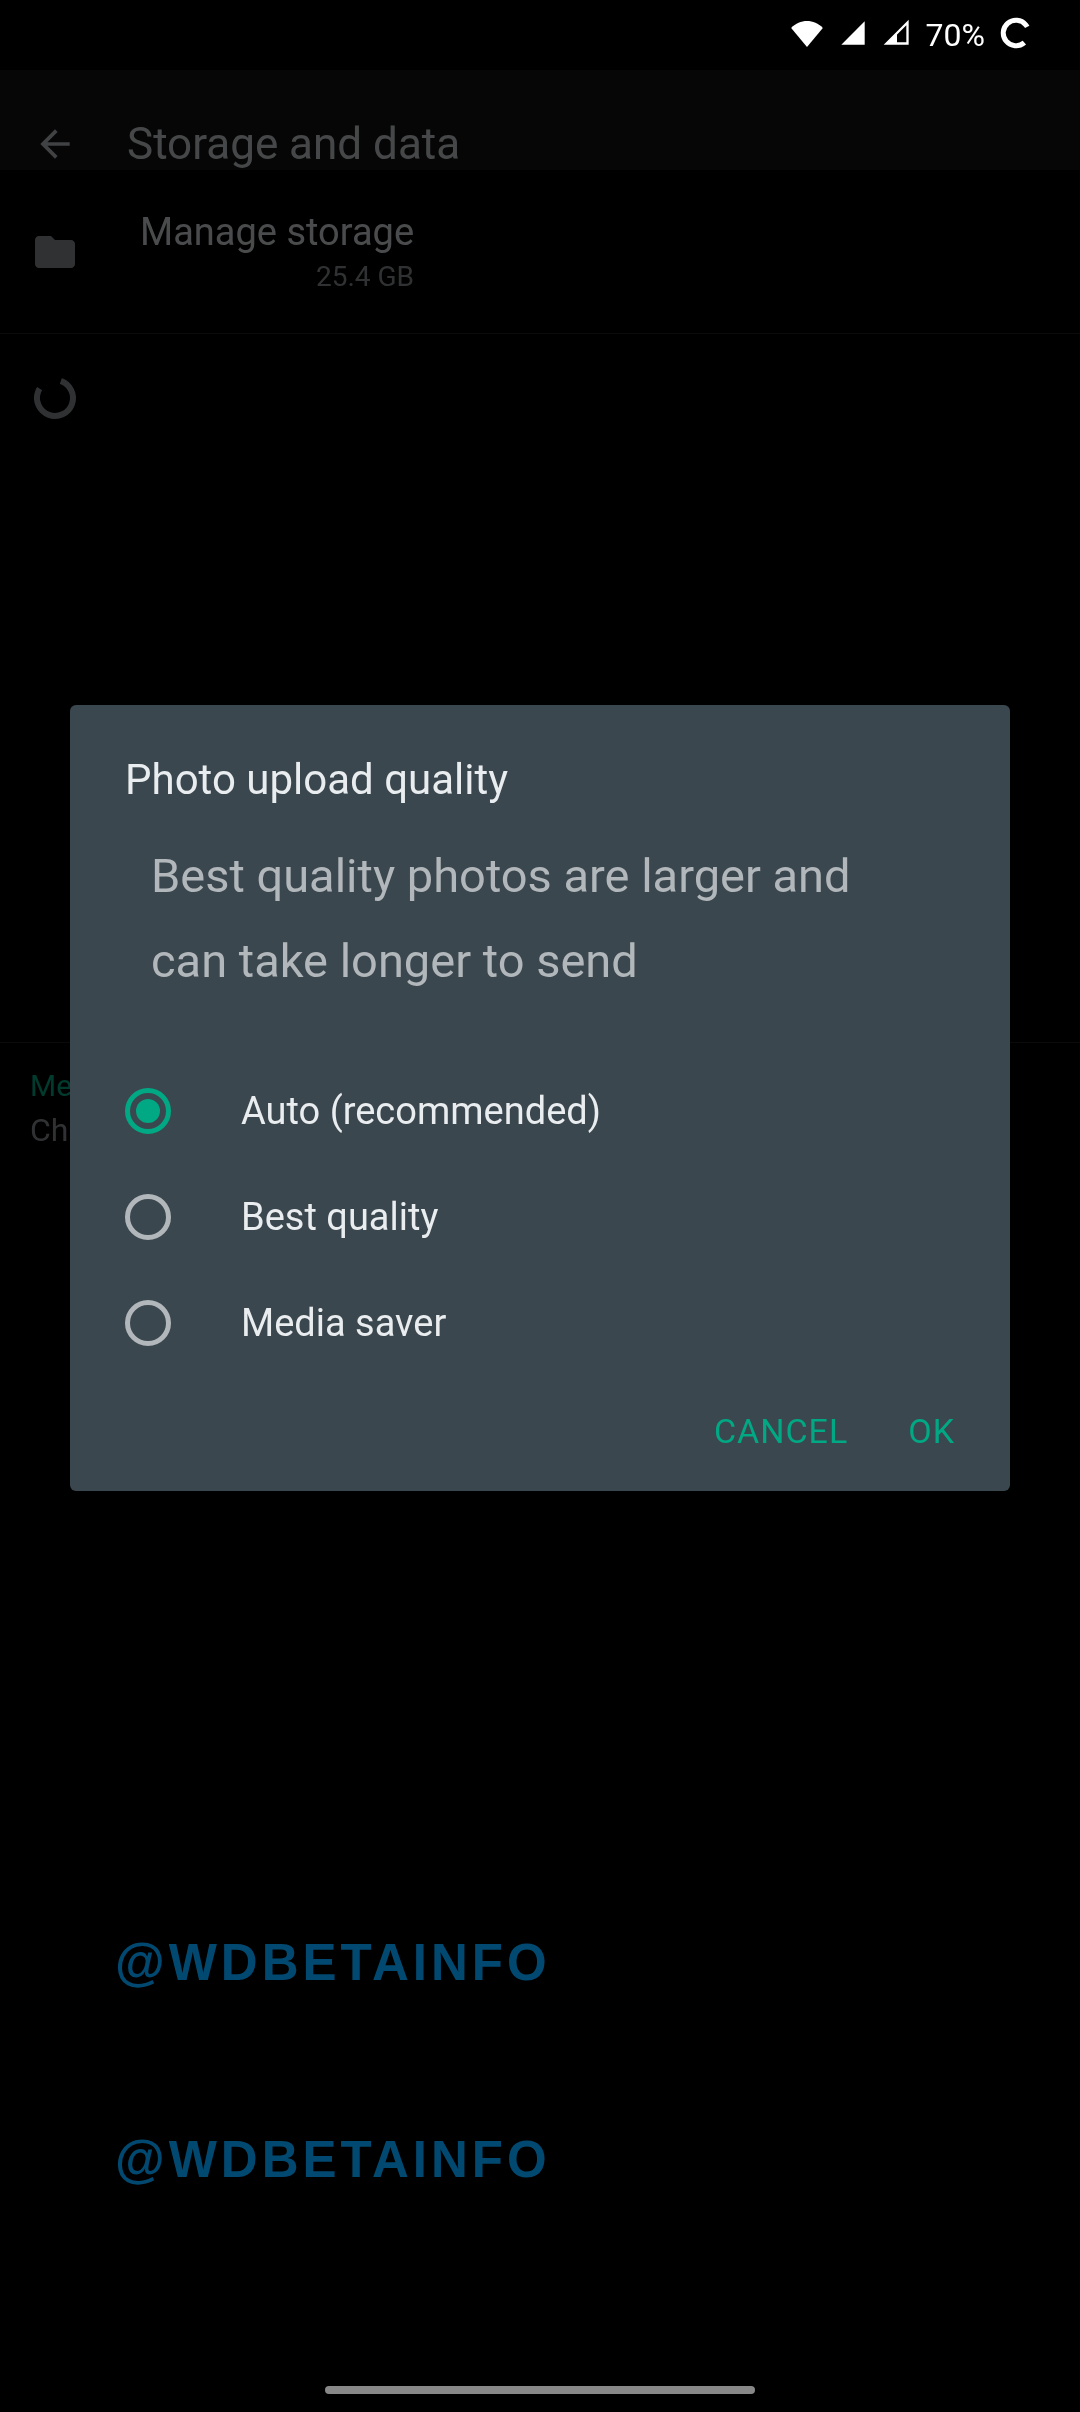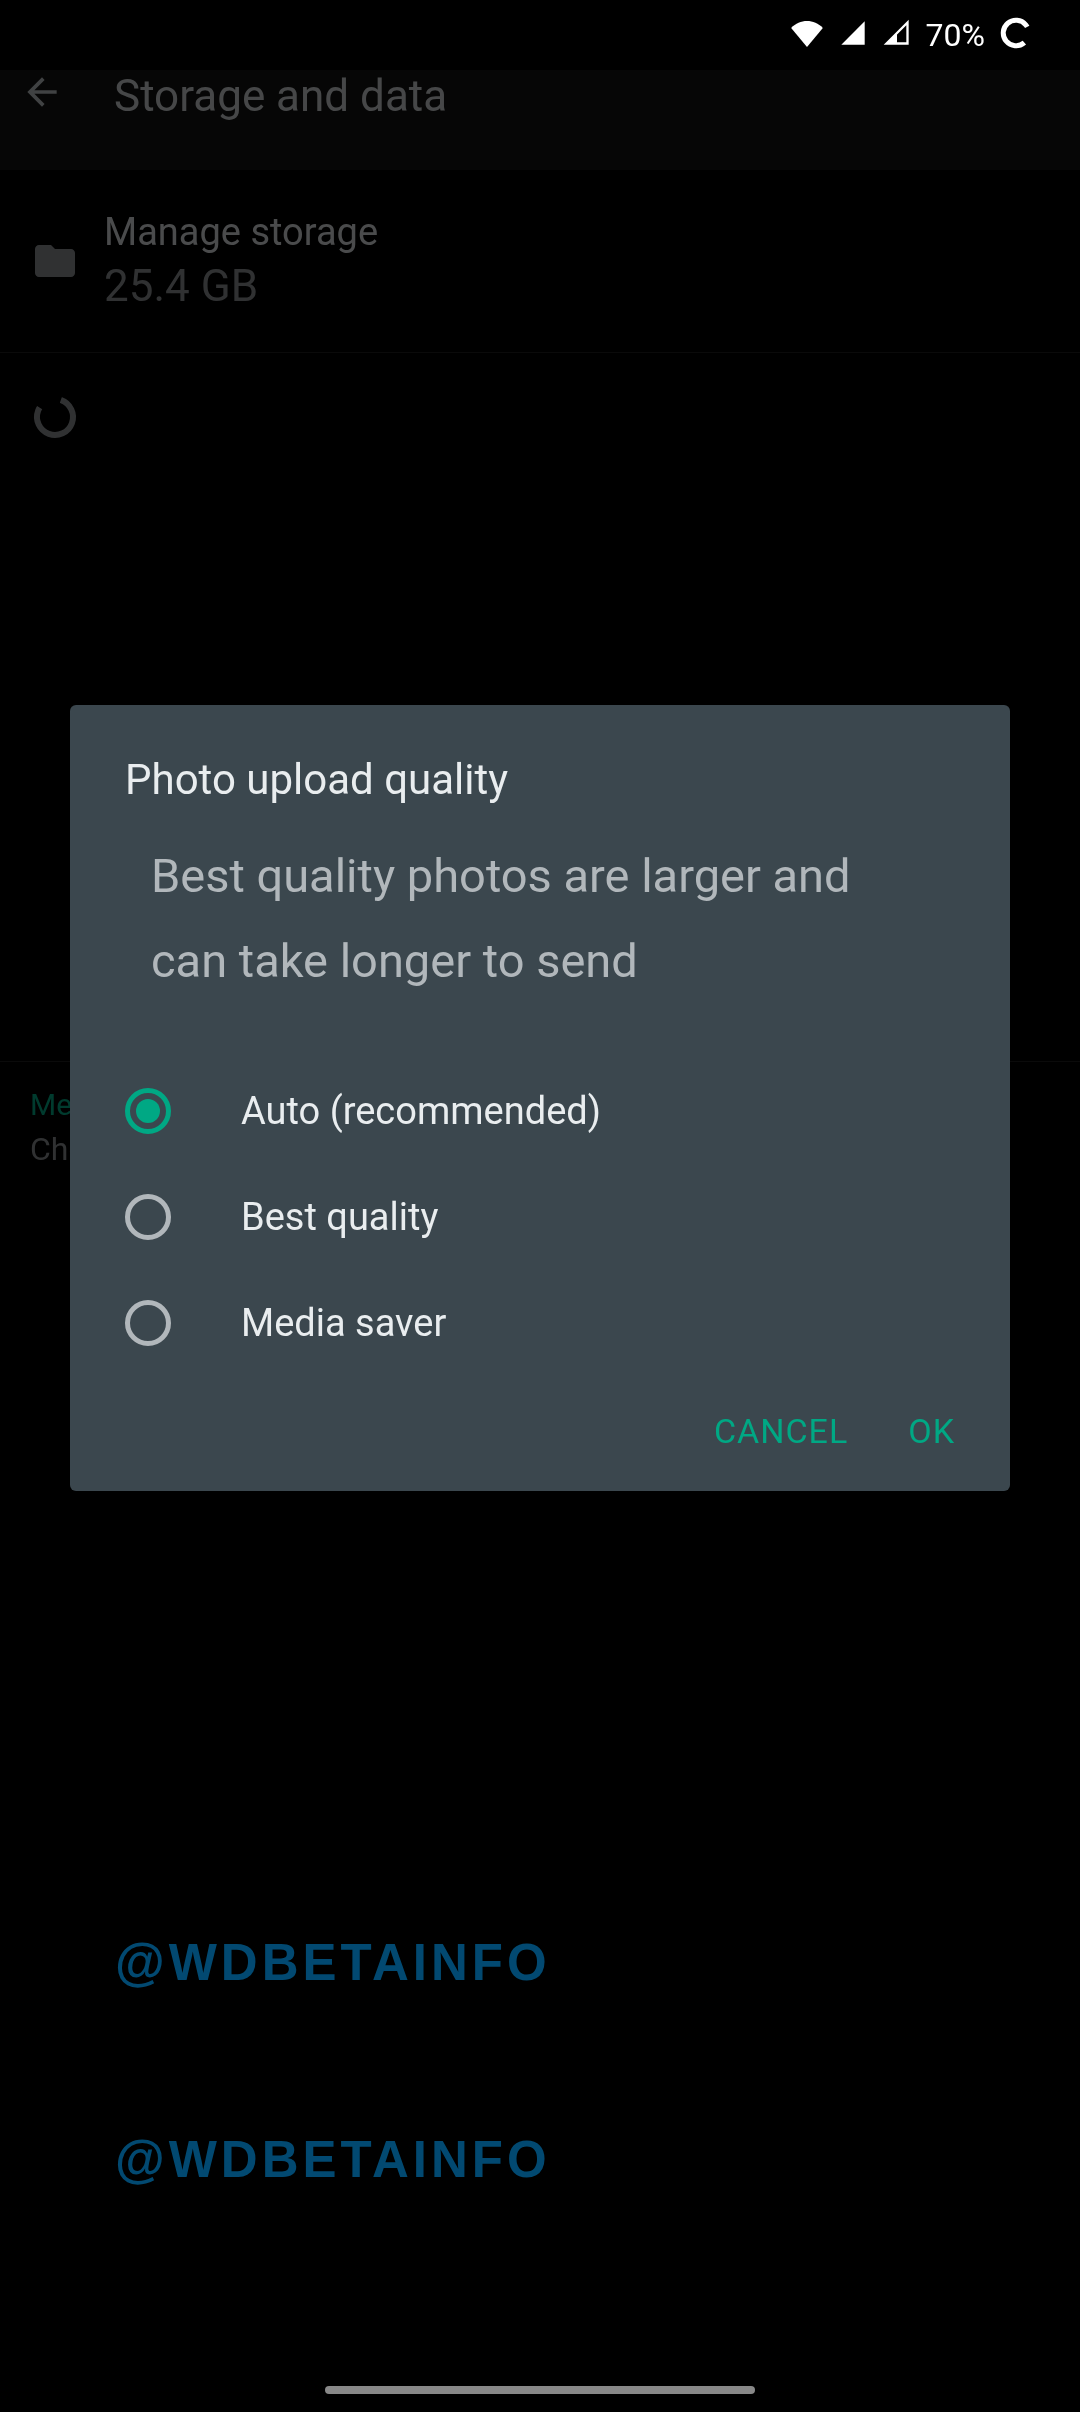--- a/index.html
+++ b/index.html
@@ -39,53 +39,54 @@
     }
     .battery-text {
       color: #ffffff;
       font-size: 32px;
       font-weight: 400;
     }
     .appbar {
       height: 100px;
       background: #121212;
       display: flex;
-      align-items: flex-start;
-      padding: 0 20px;
+      align-items: flex-end;
+      padding: 0 33px;
       gap: 50px;
       margin-top: 70px;
     }
     .appbar-icon {
       color: #b8bcbf;
     }
     .appbar-title {
       color: #c8ccce;
       font-size: 44px;
       font-weight: 400;
     }
     .list-item {
       display: flex;
       align-items: center;
       padding: 40px 30px;
-      gap: 24px;
+      gap: 60px;
     }
     .list-icon {
       width: 50px;
       display: flex;
       justify-content: center;
     }
     .list-text .title {
       color: #d5d8da;
       font-size: 38px;
       font-weight: 400;
       margin-bottom: 6px;
     }
     .list-text .subtitle {
       color: #8a8e91;
-      font-size: 44px;
+      font-size: 28px;
+      text-align: right;
     }
     .divider {
       height: 1px;
       background: #1d1d1d;
     }
     .section-header {
       padding: 25px 30px 10px 30px;
     }
     .section-header .title {
       color: #00a884;

